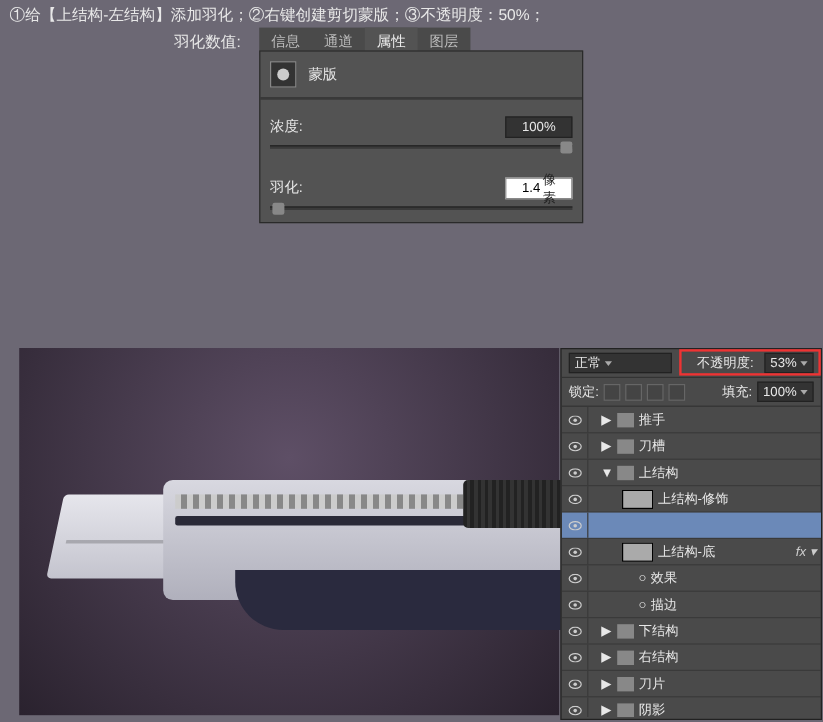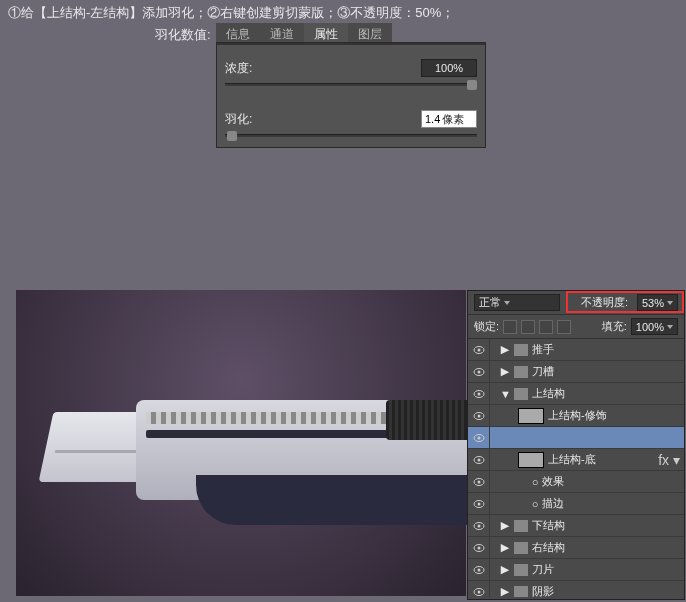--- a/index.html
+++ b/index.html
@@ -1,38 +1,38 @@
 <!DOCTYPE html>
 <html><head>
 <meta charset="utf-8">
 <style>
 * { margin:0; padding:0; box-sizing:border-box; font-family:'Microsoft YaHei',sans-serif; }
 body { background:#6c6874; width:686px; height:602px; overflow:hidden; font-size:12px; color:#e8e8e8; }
 .instr { padding:4px 8px; font-size:13px; }
-.fea-label { position:absolute; left:155px; top:26px; font-size:13px; }
+.fea-label { position:absolute; left:145px; top:26px; font-size:13px; }
 
 .tabs { position:absolute; left:216px; top:23px; display:flex; background:#4a4a4a; }
 .tab { padding:3px 10px; cursor:pointer; color:#bbb; }
 .tab.active { background:#535353; color:#eee; }
 
 .props { position:absolute; left:216px; top:42px; width:270px; background:#535353; border:1px solid #2a2a2a; }
 .mask-row { display:flex; align-items:center; padding:8px; }
 .mask-icon { width:22px; height:22px; border:1px solid #888; background:#333; display:flex; align-items:center; justify-content:center; margin-right:10px; }
 .mask-icon::before { content:""; width:10px; height:10px; background:#ccc; border-radius:50%; }
 .divider { height:1px; background:#333; margin:0 0; }
 
 .shape-row { display:flex; align-items:center; padding:12px 8px; gap:10px; }
 .shape-thumb { width:34px; height:20px; border:1px solid #777; background:#444; }
 .shape-icons { margin-left:auto; display:flex; gap:10px; }
 .ibtn { width:18px; height:18px; border:1px solid #777; background:#4a4a4a; display:flex; align-items:center; justify-content:center; }
 
 .slider-block { padding:14px 8px 6px; }
-.slider-row { display:flex; justify-content:space-between; align-items:center; margin-bottom:6px; }
+.slider-row { display:flex; justify-content:space-between; align-items:flex-start; margin-bottom:6px; }
 .val-box { width:56px; height:18px; background:#333; border:1px solid #222; text-align:center; font-size:11px; line-height:16px; }
-.val-input { width:56px; height:18px; background:#fff; color:#000; border:1px solid #888; font-size:11px; padding:0 3px; display:flex; align-items:center; }
+.val-input { width:56px; height:18px; background:#fff; color:#000; border:1px solid #888; font-size:11px; padding:0 13px; display:flex; align-items:center; }
 .val-input span.unit { margin-left:2px; color:#222; }
 .track { height:3px; background:#3a3a3a; border-top:1px solid #222; position:relative; margin-bottom:4px; }
 .thumb { width:10px; height:10px; background:#888; position:absolute; top:-4px; border-radius:2px; }
 
 .canvas { position:absolute; left:16px; top:290px; width:450px; height:306px; background:radial-gradient(circle at 50% 30%,#5e4f66,#2a222e); }
 .knife { position:absolute; left:30px; top:100px; width:420px; height:140px; }
 .blade { position:absolute; left:0; top:22px; width:170px; height:70px; background:linear-gradient(#e6e6ec,#c4c4ce); transform:skewX(-12deg); border-radius:4px; }
 .blade::after{content:"";position:absolute;left:10px;top:38px;width:150px;height:3px;background:rgba(0,0,0,.2);}
 .body1 { position:absolute; left:90px; top:10px; width:340px; height:100px; background:linear-gradient(#d8d8e0,#b0b0bc); border-radius:8px 0 0 8px; }
 .teeth { position:absolute; left:100px; top:22px; width:300px; height:12px; background:repeating-linear-gradient(90deg,#ccc 0 5px,#888 5px 10px); }
@@ -51,36 +51,40 @@
 .tree { overflow:auto; height:258px; }
 .lrow { display:flex; align-items:center; height:22px; border-bottom:1px solid #3a3a3a; padding-right:4px; }
 .eye { width:22px; display:flex; align-items:center; justify-content:center; border-right:1px solid #3a3a3a; height:100%; cursor:pointer; }
 .eye svg{width:12px;height:8px;}
 .arrw{width:10px;text-align:center;cursor:pointer;}
 .fold{width:14px;height:12px;background:#888;margin:0 4px;}
 .lthumb{width:26px;height:16px;background:#aaa;border:1px solid #000;margin:0 4px;}
 .lmask{width:18px;height:16px;background:linear-gradient(90deg,#fff 50%,#ddd 50%);border:1px solid #000;margin-right:4px;}
 .lrow.sel-row{background:#6b89b8;}
 .ind1{padding-left:10px;} .ind2{padding-left:24px;} .ind3{padding-left:38px;}
-.fx{margin-left:auto;color:#ccc;font-size:14px;}
+.fx{margin-left:auto;font-style:italic;color:#ccc;font-size:11px;}
 </style>
 </head>
 <body>
 
 <div class="instr">①给【上结构-左结构】添加羽化；②右键创建剪切蒙版；③不透明度：50%；</div>
 <div class="fea-label">羽化数值:</div>
 
 <div class="tabs">
   <div class="tab">信息</div>
   <div class="tab">通道</div>
   <div class="tab active">属性</div>
   <div class="tab">图层</div>
 </div>
 
 <div class="props">
+  <div class="mask-row">
+    <div class="mask-icon"></div>
+    <span>蒙版</span>
+  </div>
   <div class="divider"></div>
   <div class="divider"></div>
   <div class="slider-block">
     <div class="slider-row">
       <span>浓度:</span>
       <div class="val-box">100%</div>
     </div>
     <div class="track">
         <div class="thumb" style="left:calc(100% - 10px)"></div>
       </div>

